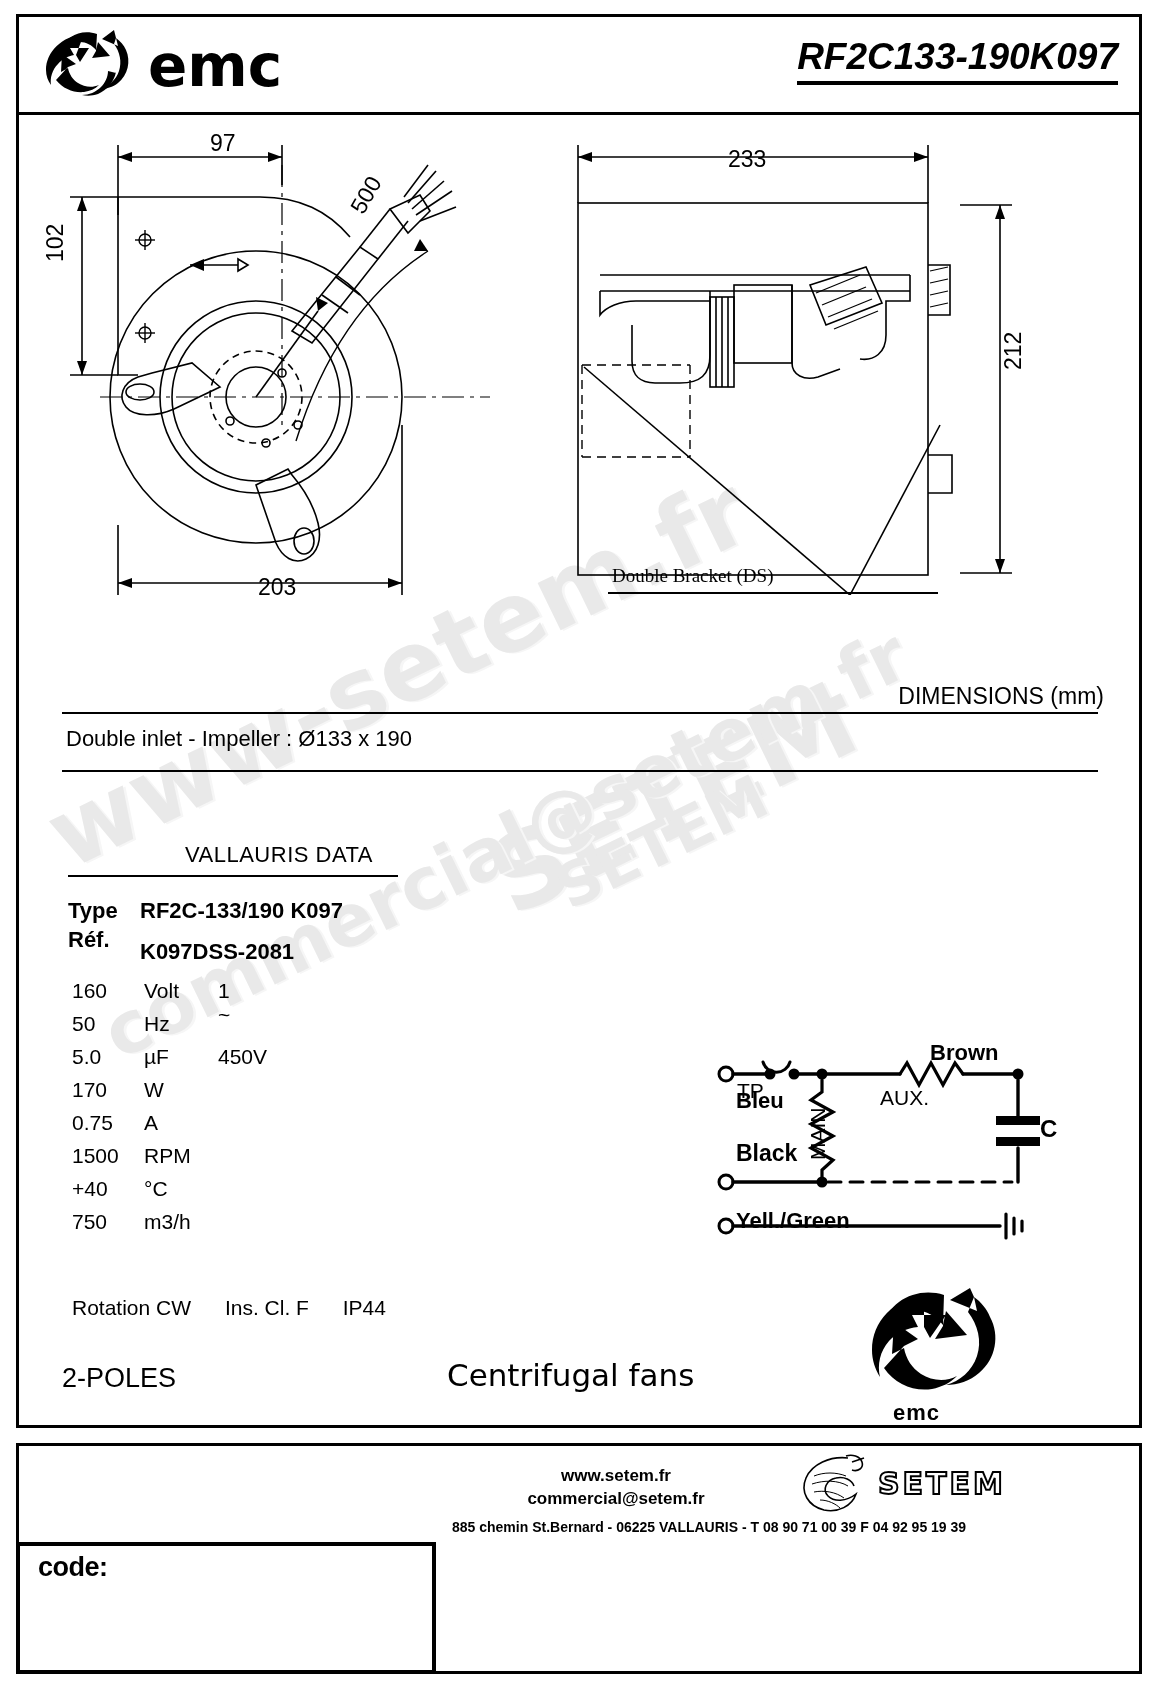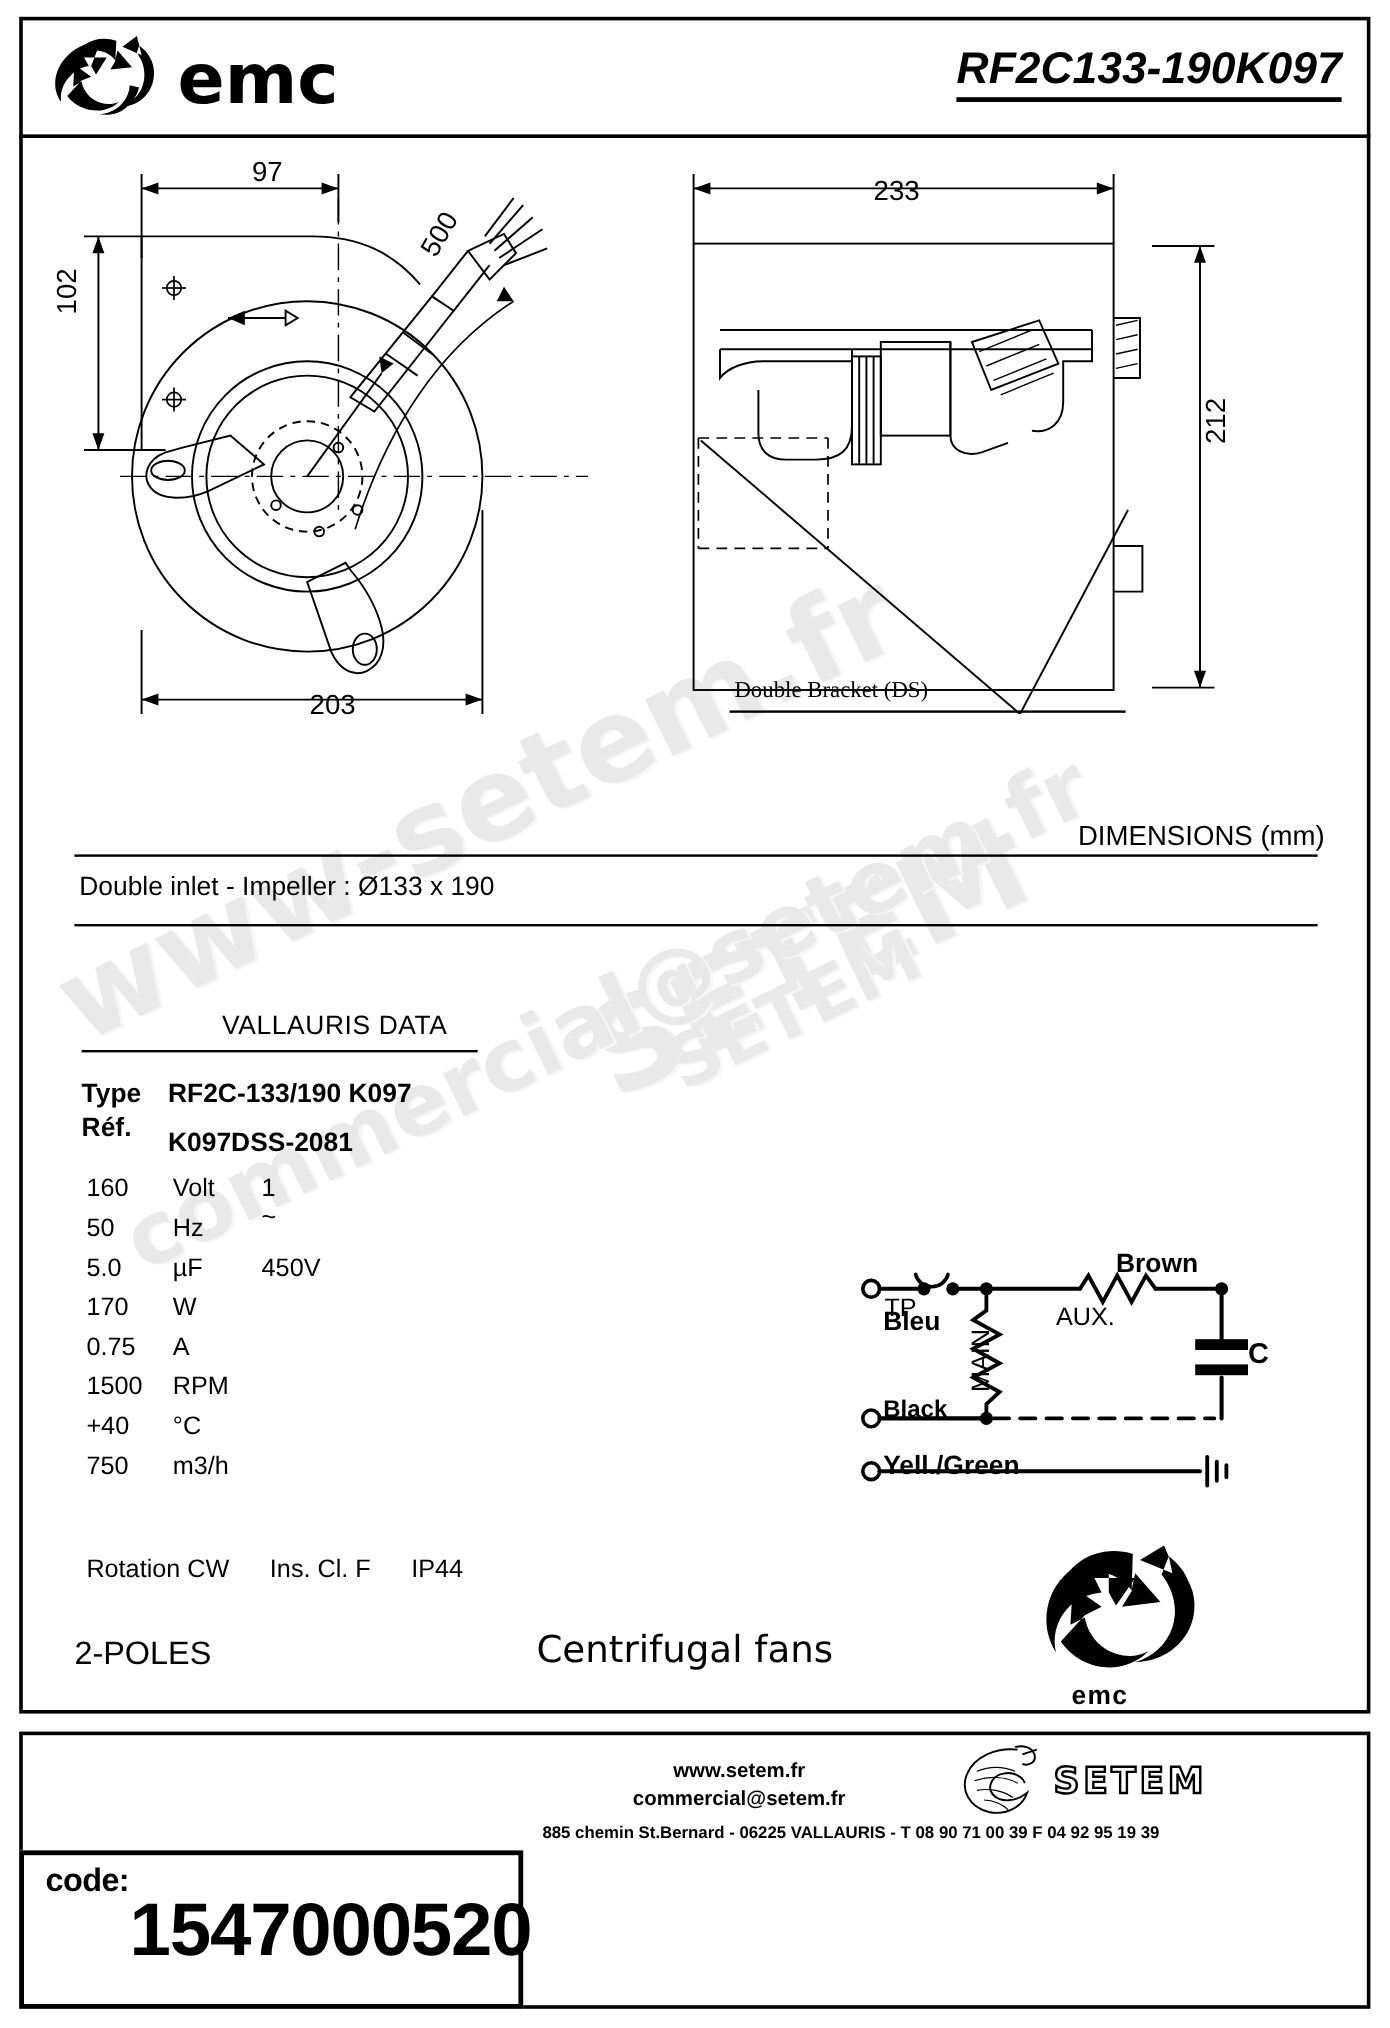--- a/index.html
+++ b/index.html
@@ -391,41 +391,40 @@
 
   <div style="position:absolute;left:737px;top:1079px;font-size:21px;">TP</div>
 
   <div style="position:absolute;left:734px;top:1083px;font-size:22px;font-weight:bold;opacity:0;"></div>
 
   <div style="position:absolute;left:736px;top:1088px;font-size:22px;font-weight:bold;">Bleu</div>
   <div style="position:absolute;left:930px;top:1040px;font-size:22px;font-weight:bold;">Brown</div>
   <div style="position:absolute;left:880px;top:1086px;font-size:21px;">AUX.</div>
   <div style="position:absolute;left:806px;top:1160px;font-size:21px;transform:rotate(-90deg);transform-origin:left top;">MAIN</div>
   <div style="position:absolute;left:1040px;top:1115px;font-size:24px;font-weight:bold;">C</div>
-  <div style="position:absolute;left:736px;top:1164px;font-size:20px;font-weight:bold;text-align:center;">Black</div>
+  <div style="position:absolute;left:736px;top:1140px;font-size:23px;font-weight:bold;text-align:center;">Black</div>
   <div style="position:absolute;left:736px;top:1208px;font-size:22px;font-weight:bold;">Yell./Green</div>
 
   <div class="poles">2-POLES</div>
   <div class="cfans">Centrifugal fans</div>
 
   <div class="emc-logo-ftr">
     <svg viewBox="0 0 140 125" width="140" height="125" aria-hidden="true">
       <g fill="#000">
         <path d="M62 8 C32 11 10 33 10 62 C10 72 13 81 18 89 C15 77 18 63 27 53 C34 45 45 40 56 39 L50 27 L84 27 L68 50 L62 39 Z"></path>
         <path d="M106 24 C116 37 120 53 115 68 C110 83 98 93 84 97 C96 97 108 93 117 85 C134 71 138 47 128 29 C125 21 119 14 112 9 L115 23 L88 12 L108 0 L112 9 Z"></path>
         <path d="M22 80 C33 96 52 104 70 101 C80 99 88 95 95 88 C84 94 70 93 59 86 C50 80 44 71 42 60 L30 66 L32 34 L56 51 L42 58 Z"></path>
         <path d="M82 7 C66 2 49 5 37 14 C29 20 24 27 21 35 C30 26 42 20 54 22 C64 23 74 28 81 37 L84 23 L105 47 L73 51 L81 38 Z"></path>
       </g>
     </svg>
   </div>
   <div class="emc-word-ftr">emc</div>
 
   <div class="code-box">
     <div class="code-label">code:</div>
-    <div class="code-value">1547000520</div>
   </div>
 
   <div class="setem-web">
     <div>www.setem.fr</div>
     <div>commercial@setem.fr</div>
   </div>
   <div class="setem-addr">885 chemin St.Bernard  -  06225 VALLAURIS  -  T 08 90 71 00 39   F 04 92 95 19 39</div>
 
   <div class="setem-logo">
     <svg viewBox="0 0 250 62" width="250" height="62" aria-hidden="true">

